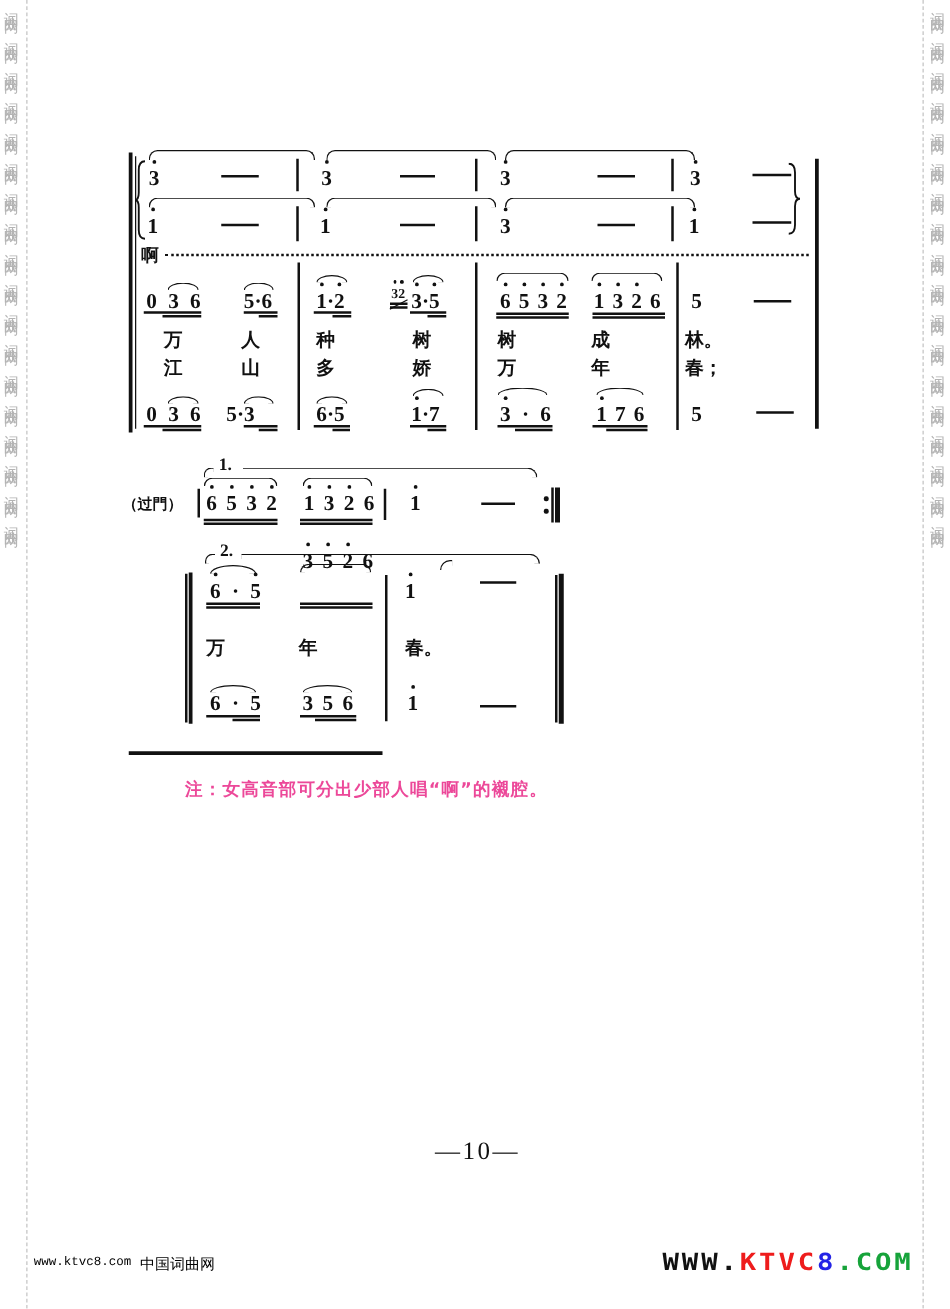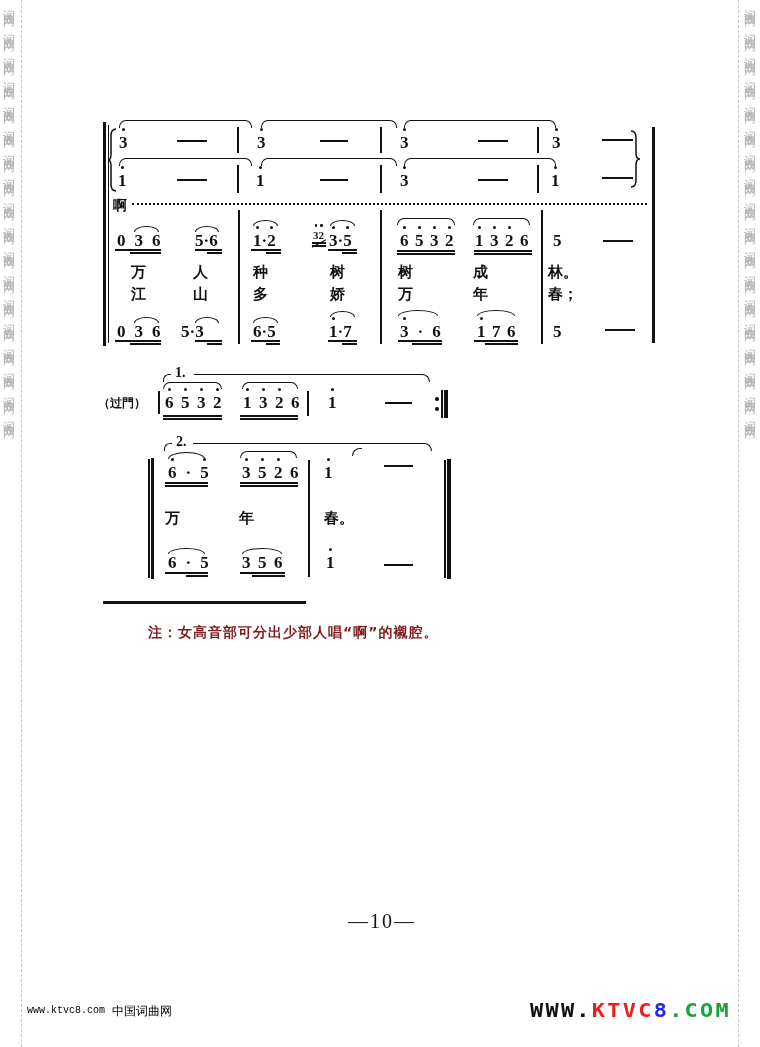--- a/index.html
+++ b/index.html
@@ -26,21 +26,21 @@
 
   .lyr { position:absolute; font:bold 15px/16px "DejaVu Sans", sans-serif; color:#111; white-space:nowrap; }
   .syl { position:absolute; font:bold 14px/16px "DejaVu Sans", sans-serif; color:#111; }
   .lbl { position:absolute; font:bold 12px/14px "DejaVu Sans", sans-serif; color:#111; white-space:nowrap; }
   .volta-num { position:absolute; font:bold 14px/14px "Liberation Serif", serif; color:#111; }
   .volta-hook { position:absolute; width:8px; height:8px; box-sizing:border-box; border-top:1.5px solid #111; border-left:1.5px solid #111; border-top-left-radius:6px; }
   .volta-line { position:absolute; height:8px; box-sizing:border-box; border-top:1.5px solid #111; border-right:1.5px solid #111; border-top-right-radius:8px; }
   .rdot { position:absolute; width:3.5px; height:3.5px; background:#111; border-radius:50%; }
 
   .rule { position:absolute; height:3px; background:#111; }
-  .footnote { position:absolute; font:bold 14px/16px "DejaVu Sans", sans-serif; letter-spacing:1px; color:#7f1d1d; white-space:nowrap; }
+  .footnote { position:absolute; font:bold 14px/16px "DejaVu Sans", sans-serif; letter-spacing:1px; color:#ec4899; white-space:nowrap; }
   .pagenum { position:absolute; font:20px/20px "Liberation Serif", serif; letter-spacing:2px; color:#111; white-space:nowrap; }
   .f-url { position:absolute; font:10px/12px "Liberation Mono", monospace; color:#000; white-space:nowrap; }
   .f-name { position:absolute; font:12px/14px "DejaVu Sans", sans-serif; color:#000; white-space:nowrap; }
   .logo { position:absolute; font:bold 19px/19px "DejaVu Sans Mono", monospace; letter-spacing:2px; white-space:nowrap; transform:scaleX(1.15); transform-origin:left top; }
 </style>
 </head>
 <body>
 
 <div class="page">
 
@@ -218,21 +218,21 @@
     <div class="volta-line" style="left:193px;top:443px;width:239px"></div>
 
     <div class="bar" style="left:148px;top:459px;height:119px"></div>
     <div class="thick" style="left:151px;top:458px;width:3px;height:121px"></div>
 
     <div class="notes wide" style="left:168px;top:464px"><span class="d hi">6</span><span class="d sp"> </span><span class="d">·</span><span class="d sp"> </span><span class="d hi">5</span></div>
     <div class="slur" style="left:168px;top:452px;width:37px;height:7px"></div>
     <div class="ul" style="left:165px;top:482px;width:43px"></div>
     <div class="ul" style="left:165px;top:485px;width:43px"></div>
 
-    <div class="notes mid" style="left:242px;top:464px"><span class="d hi">3</span><span class="d sp"> </span><span class="d hi">5</span><span class="d sp"> </span><span class="d hi">2</span><span class="d sp"> </span><span class="d">6</span></div>
+    <div class="notes mid" style="left:242px;top:440px"><span class="d hi">3</span><span class="d sp"> </span><span class="d hi">5</span><span class="d sp"> </span><span class="d hi">2</span><span class="d sp"> </span><span class="d">6</span></div>
     <div class="tie" style="left:240px;top:451px;width:57px;height:7px"></div>
     <div class="ul" style="left:240px;top:482px;width:58px"></div>
     <div class="ul" style="left:240px;top:485px;width:58px"></div>
 
     <div class="bar" style="left:308px;top:460px;height:117px"></div>
     <div class="notes" style="left:324px;top:464px"><span class="d hi">1</span></div>
     <div class="slur" style="left:352px;top:448px;width:10px;height:8px;border-right:0;border-radius:8px 0 0 0"></div>
     <div class="hold" style="left:384px;top:465px;width:29px">—</div>
 
     <div class="lyr" style="left:165px;top:510px">万</div>

